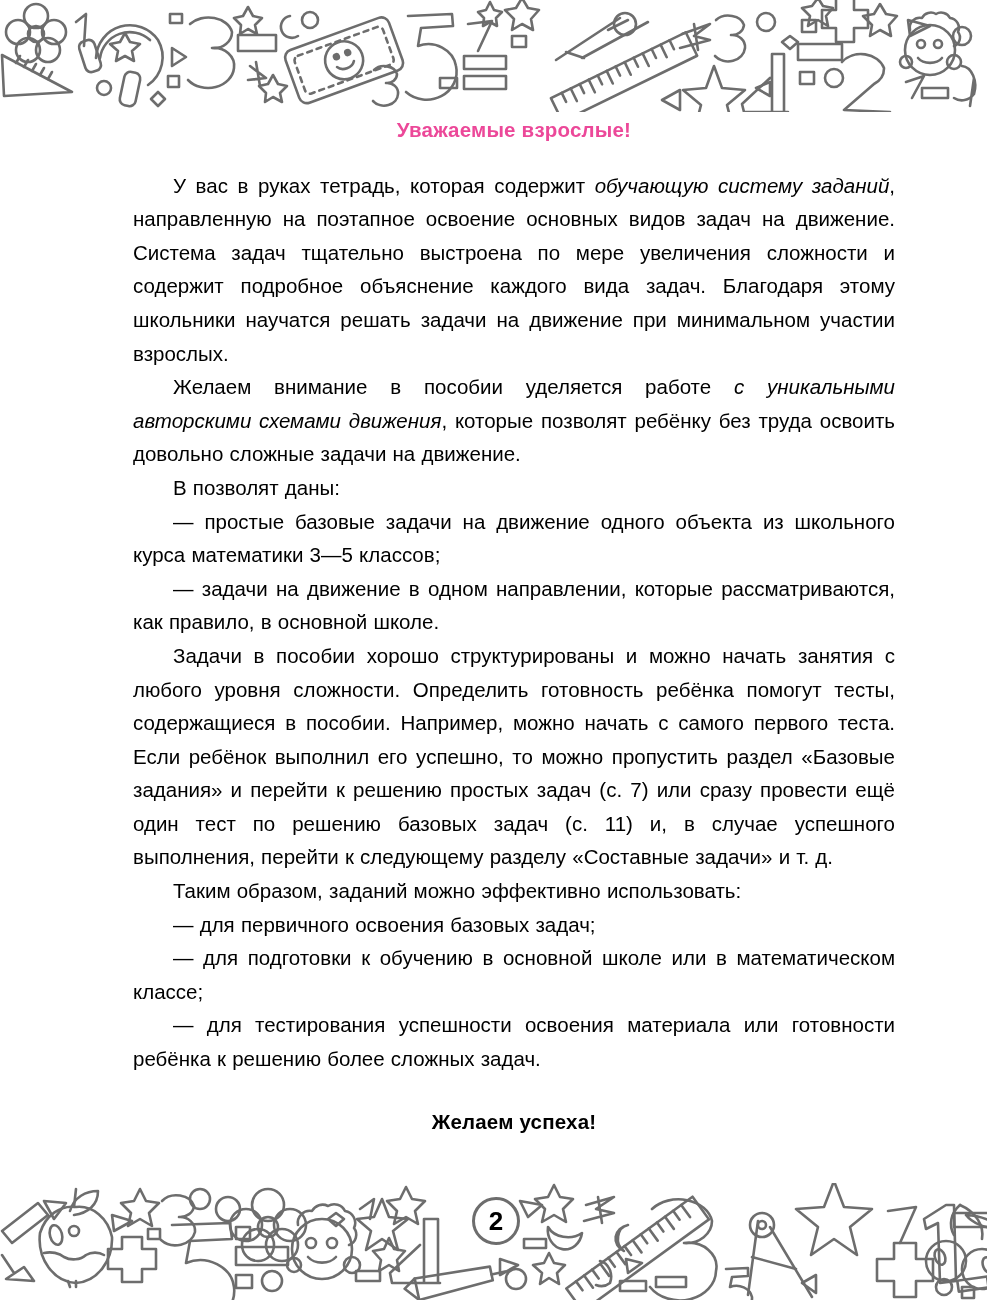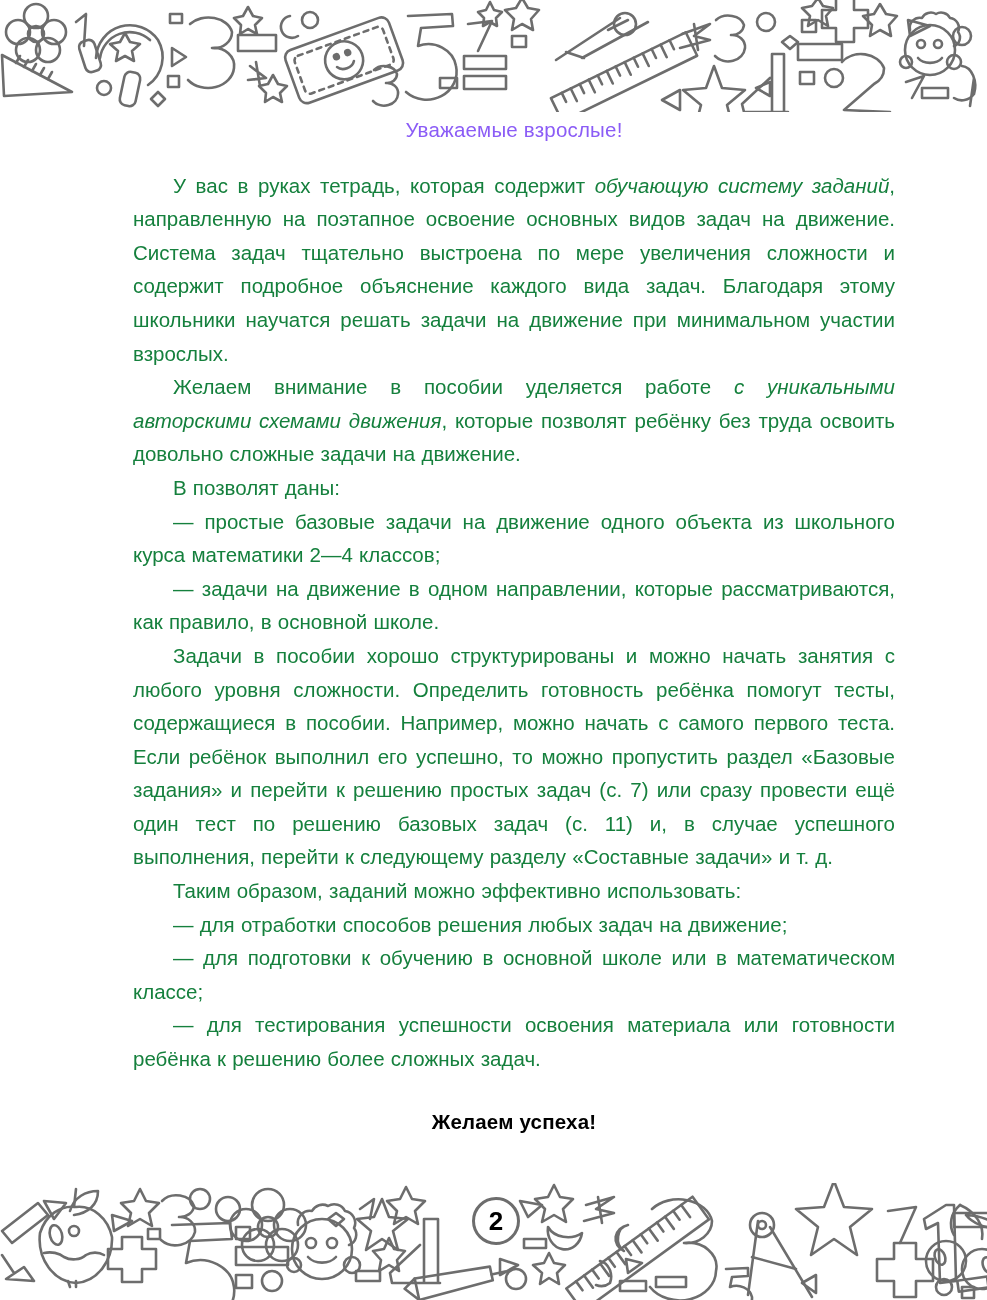--- a/index.html
+++ b/index.html
@@ -30,33 +30,33 @@
   
   .content {
     position: absolute;
     left: 133px;
     top: 118px;
     width: 762px;
   }
 
   .doc-title {
     text-align: center;
-    font-weight: normal;
+    font-weight: bold;
     font-size: 20.5px;
     letter-spacing: 0.2px;
-    color: #8b5cf6;
+    color: #ec4899;
     margin: 0 0 26px 0;
     line-height: 1.2;
   }
 
   p.para {
     margin: 0;
     font-size: 20.5px;
     line-height: 33.6px;
-    color: #15803d;
+    color: #000000;
     text-align: justify;
     text-justify: inter-word;
     text-indent: 40px;
     word-spacing: 0.5px;
     -webkit-hyphens: none;
     hyphens: none;
   }
   p.para.dash { text-indent: 40px; }
   p.para em { font-style: italic; }
 
@@ -240,31 +240,31 @@
     <p class="para">
       <span>У вас в руках тетрадь, которая содержит </span><em>обучающую систему заданий</em><span>, направленную на поэтапное освоение основных видов задач на движение. Система задач тщательно выстроена по мере увеличения сложности и содержит подробное объяснение каждого вида задач. Благодаря этому школьники научатся решать задачи на движение при минимальном участии взрослых.</span>
     </p>
 
     <p class="para">
       <span>Желаем внимание в пособии уделяется работе </span><em>с уникальными авторскими схемами движения</em><span>, которые позволят ребёнку без труда освоить довольно сложные задачи на движение.</span>
     </p>
 
     <p class="para"><span>В позволят даны:</span></p>
 
-    <p class="para dash"><span>— простые базовые задачи на движение одного объекта из школьного курса математики 2—4 классов;</span></p>
+    <p class="para dash"><span>— простые базовые задачи на движение одного объекта из школьного курса математики 3—5 классов;</span></p>
 
 
     <p class="para dash"><span>— задачи на движение в одном направлении, которые рассматриваются, как правило, в основной школе.</span></p>
 
     <p class="para"><span>Задачи в пособии хорошо структурированы и можно начать занятия с любого уровня сложности. Определить готовность ребёнка помогут тесты, содержащиеся в пособии. Например, можно начать с самого первого теста. Если ребёнок выполнил его успешно, то можно пропустить раздел «Базовые задания» и перейти к решению простых задач (с. 7) или сразу провести ещё один тест по решению базовых задач (с. 11) и, в случае успешного выполнения, перейти к следующему разделу «Составные задачи» и т. д.</span></p>
 
     <p class="para"><span>Таким образом, заданий можно эффективно использовать:</span></p>
 
-
-    <p class="para dash"><span>— для отработки способов решения любых задач на движение;</span></p>
+    <p class="para dash"><span>— для первичного освоения базовых задач;</span></p>
+
 
     <p class="para dash"><span>— для подготовки к обучению в основной школе или в математическом классе;</span></p>
 
     <p class="para dash"><span>— для тестирования успешности освоения материала или готовности ребёнка к решению более сложных задач.</span></p>
 
     <p class="closing">Желаем  успеха!</p>
   </div>
 
   <div class="doodle-band bottom">
     <svg width="987" height="117" viewBox="0 0 987 117" fill="none" stroke="#6d6d6d" stroke-width="2.6" stroke-linecap="round" stroke-linejoin="round">

